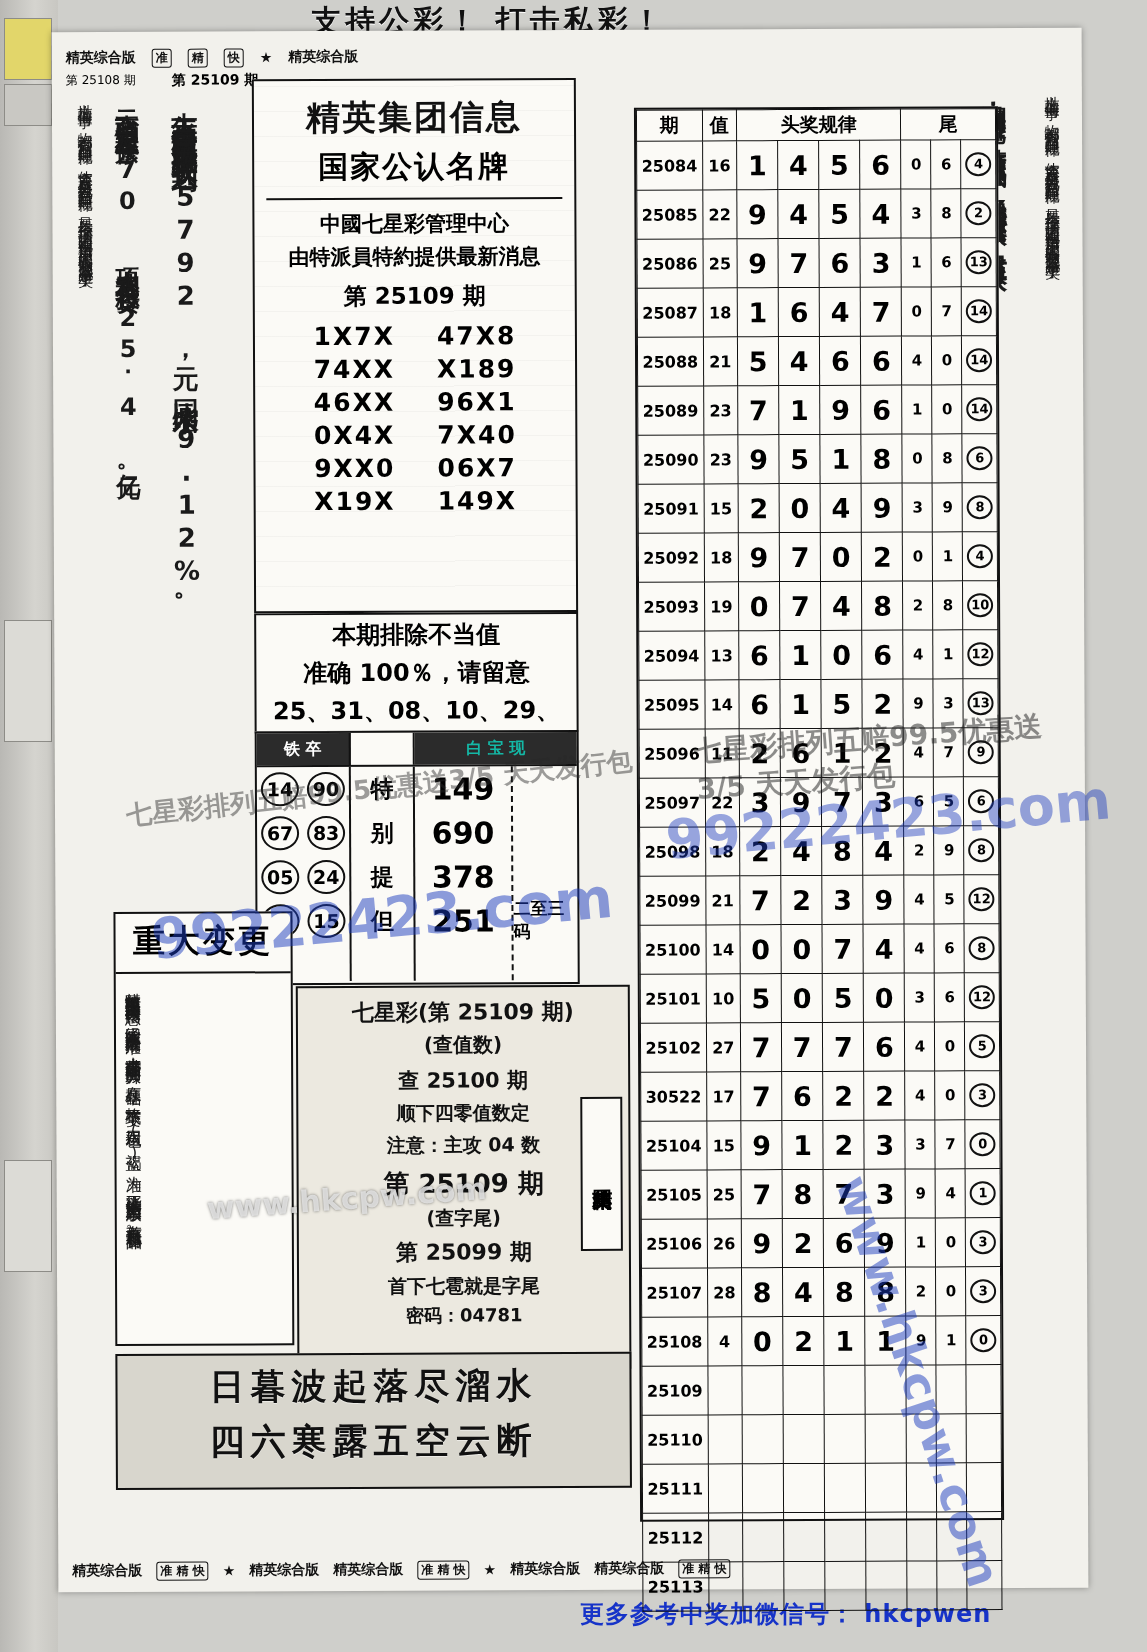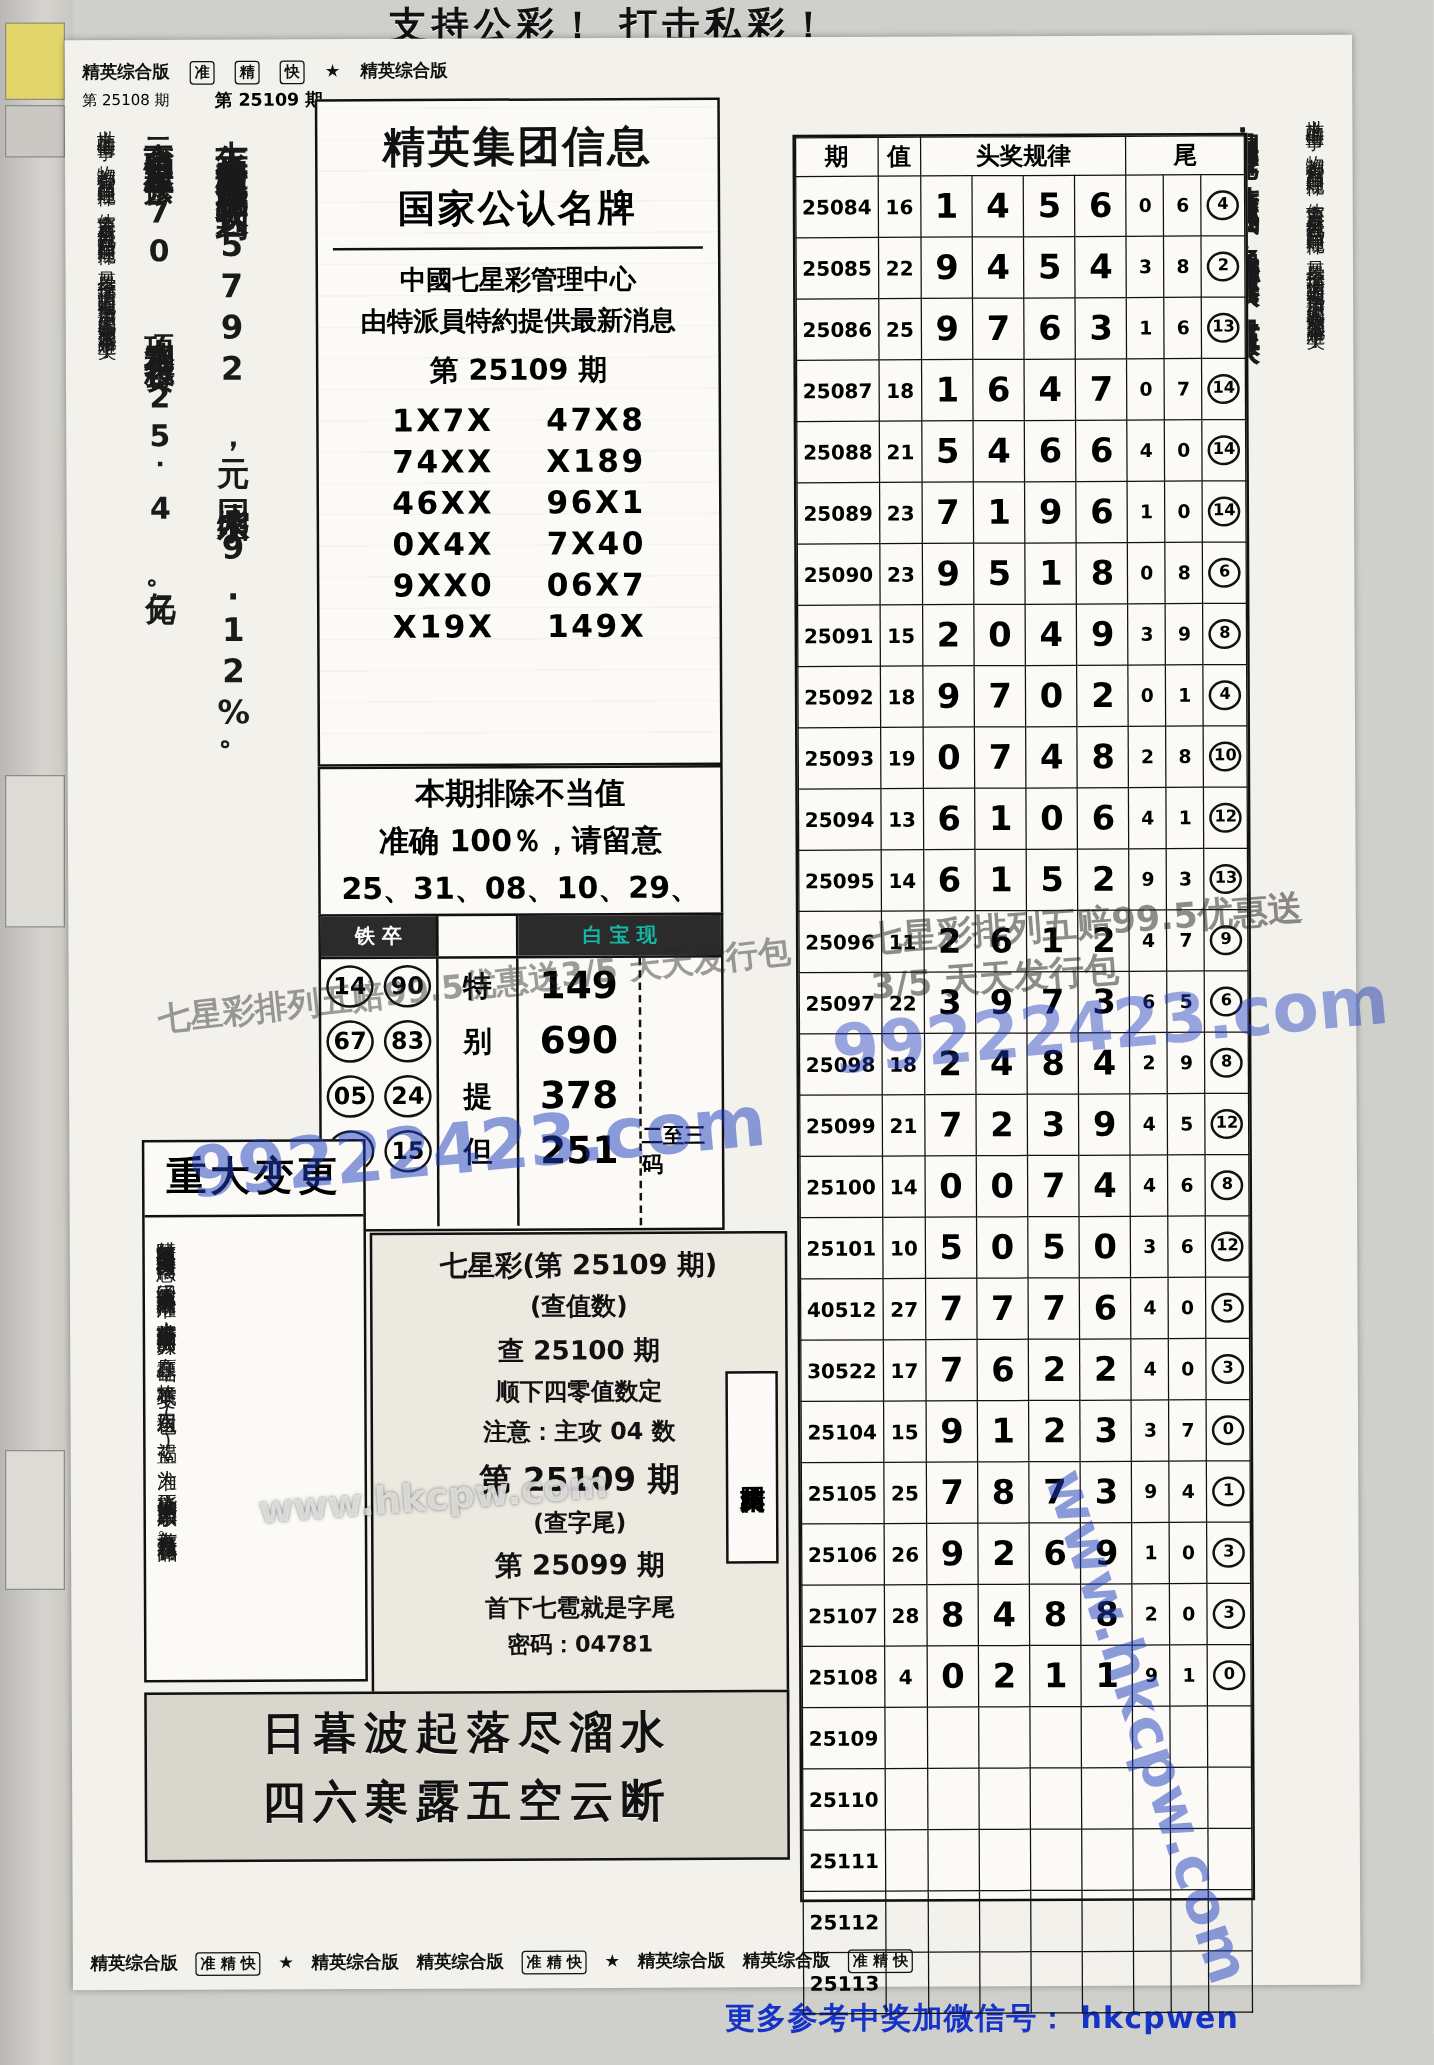--- a/index.html
+++ b/index.html
@@ -584,21 +584,21 @@
             <td class="val">10</td>
             <td class="d">5</td>
             <td class="d">0</td>
             <td class="d">5</td>
             <td class="d">0</td>
             <td class="t">3</td>
             <td class="t">6</td>
             <td class="tc"><span class="circ">12</span></td>
           </tr>
           <tr>
-            <td class="idx">40512</td>
+            <td class="idx">25102</td>
             <td class="val">27</td>
             <td class="d">7</td>
             <td class="d">7</td>
             <td class="d">7</td>
             <td class="d">6</td>
             <td class="t">4</td>
             <td class="t">0</td>
             <td class="tc"><span class="circ">5</span></td>
           </tr>
           <tr>

